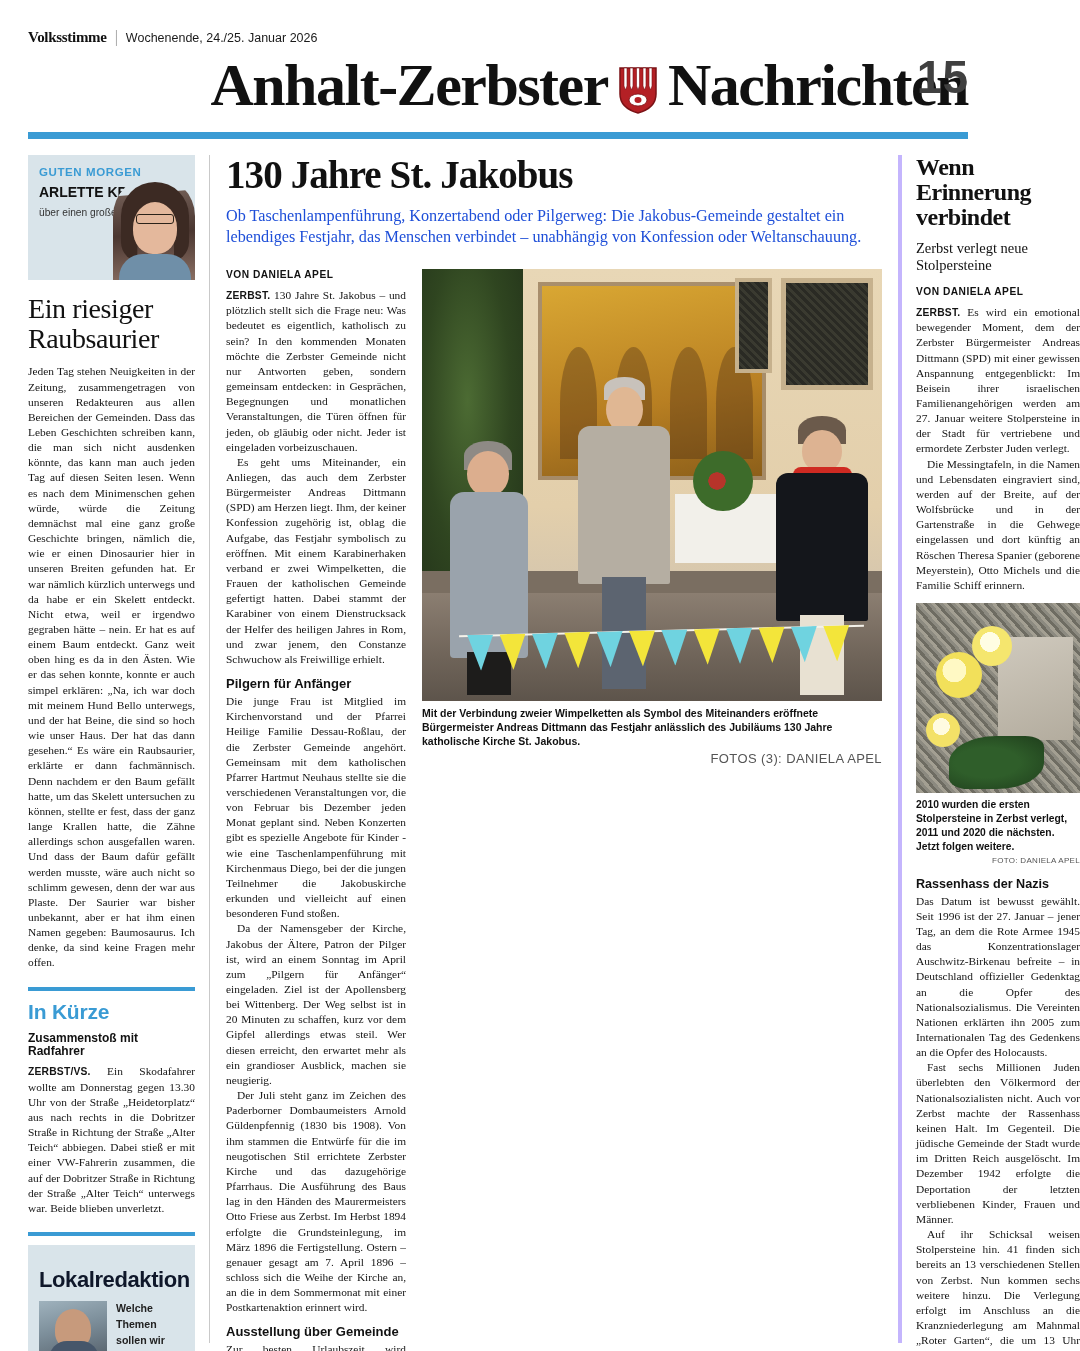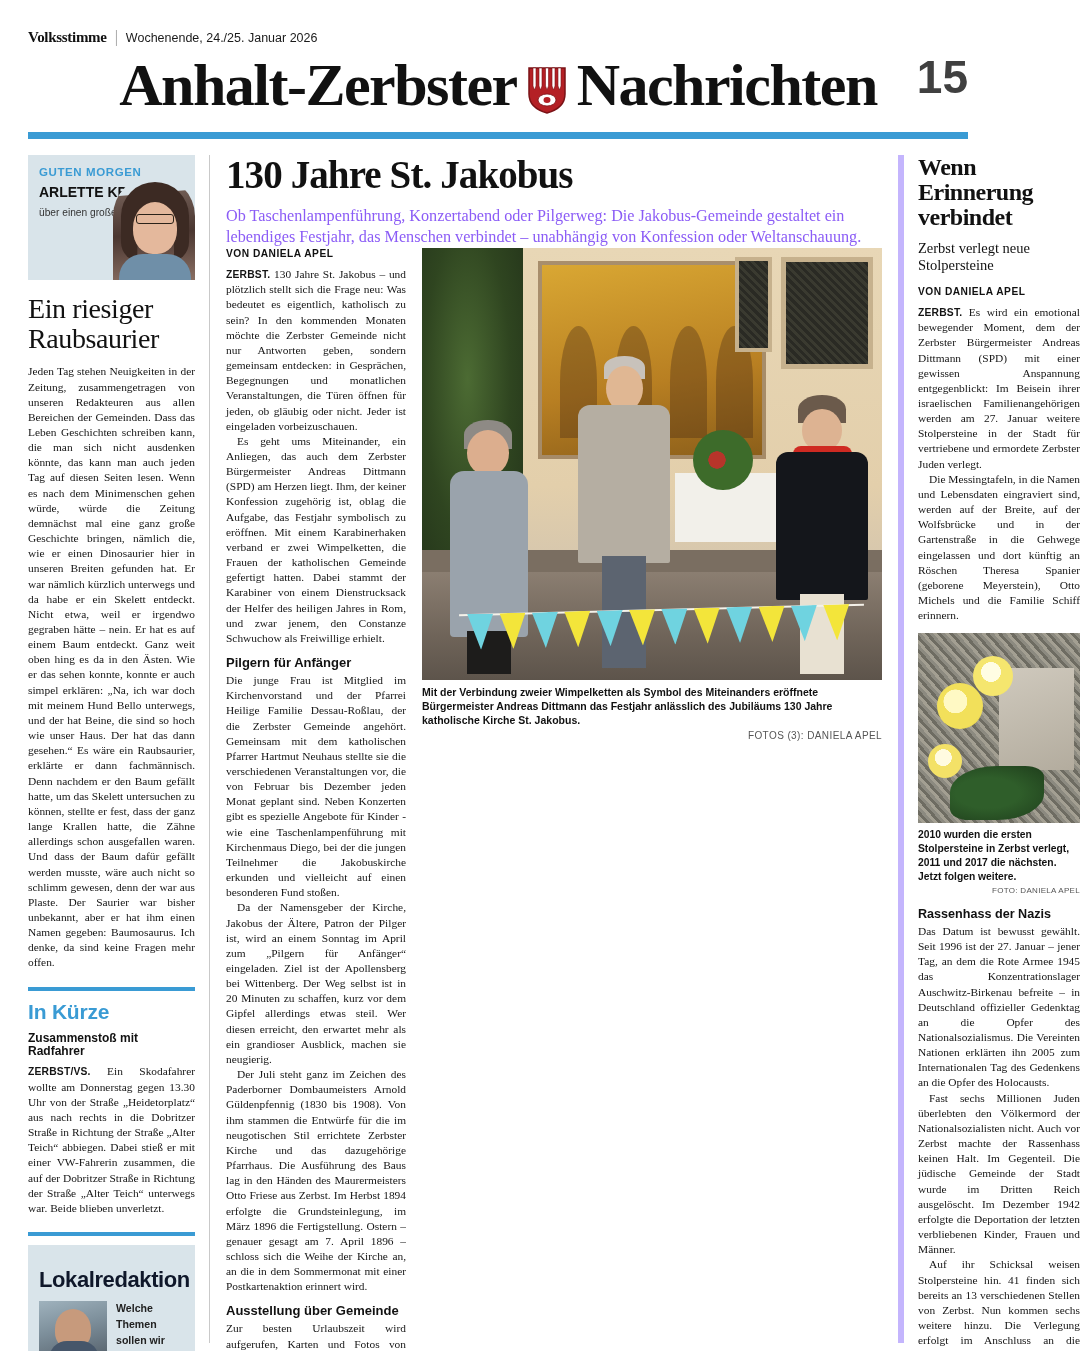--- a/index.html
+++ b/index.html
@@ -20,21 +20,21 @@
     padding-top:28px; font-size:13px;
   }
   .vs-logo {
     font-family:"Liberation Serif", serif;
     font-weight:bold; font-size:15px; letter-spacing:-0.3px;
   }
   .vs-sep { color:#999; font-size:16px; }
   .vs-date { font-family:"Liberation Sans", sans-serif; font-size:12.5px; color:#1a1a1a; }
 
   .masthead {
-    display:flex; align-items:center; justify-content:center;
+    display:flex; align-items:center; justify-content:flex-end;
     margin-top:4px; position:relative; height:70px;
   }
   .mast-title {
     font-family:"Liberation Serif", serif;
     font-weight:bold;
     font-size:60px;
     letter-spacing:-1.5px;
     line-height:1;
     white-space:nowrap;
   }
@@ -51,21 +51,21 @@
     height:7px; background:#3a9bd4; margin-top:12px; margin-bottom:0;
   }
 
   
   .content {
     display:flex; gap:0; margin-top:16px;
     height:1188px;
   }
   .col-left   { width:182px; flex:0 0 182px; padding-right:14px; border-right:1px solid #c9c9c9; }
   .col-mid    { width:688px; flex:0 0 688px; padding:0 16px; }
-  .col-right  { width:182px; flex:0 0 182px; padding-left:14px; border-left:6px solid #c4b5fd; }
+  .col-right  { width:182px; flex:0 0 182px; padding-left:14px; border-left:4px solid #c4b5fd; }
 
   
   .body-text {
     font-family:"Liberation Serif", serif;
     font-size:11.4px; line-height:1.33;
     text-align:justify;
     hyphens:auto;
     -webkit-hyphens:auto;
     color:#141414;
     margin:0;
@@ -154,39 +154,39 @@
     font-size:10.6px; line-height:1.5; color:#222;
   }
 
   
   .main-head {
     font-family:"Liberation Serif", serif; font-weight:bold;
     font-size:39px; line-height:1; margin:0 0 12px; letter-spacing:-0.9px;
   }
   .main-deck {
     font-family:"Liberation Serif", serif;
-    font-size:16.2px; line-height:1.3; margin:0 0 0; color:#8b5cf6;
+    font-size:16.2px; line-height:1.3; margin:0 0 21px; color:#1d4ed8;
   }
   .byline {
     font-family:"Liberation Sans", sans-serif; font-weight:bold;
     font-size:10.2px; letter-spacing:0.5px; margin-bottom:8px;
   }
   .mid-top { display:flex; gap:16px; }
   .mid-txtcol { width:180px; flex:0 0 180px; }
   .mid-media  { flex:1 1 auto; }
 
   .photo {
     width:100%; position:relative; overflow:hidden; background:#cdbca6;
   }
   .caption {
     font-family:"Liberation Sans", sans-serif; font-weight:bold;
     font-size:10.5px; line-height:1.35; color:#111; margin-top:5px;
   }
   .credit {
-    font-family:"Liberation Sans", sans-serif; font-size:10px;
+    font-family:"Liberation Sans", sans-serif; font-size:13px;
     color:#555; letter-spacing:0.4px; float:right; margin-top:2px;
   }
   .sub-head-serif {
     font-family:"Liberation Sans", sans-serif; font-weight:bold;
     font-size:13px; margin:9px 0 3px; color:#111;
   }
 
   
   .church-photo { height:432px; background:#e6d5b8; position:relative; }
   .cp-wall { position:absolute; inset:0; background:linear-gradient(180deg,#e8d7b6 0%,#e3cfab 55%,#d8c8ad 70%,#b9a894 100%); }
@@ -405,21 +405,21 @@
       <p class="body-text">Die Messingtafeln, in die Namen und Lebensdaten eingraviert sind, werden auf der Breite, auf der Wolfsbrücke und in der Gartenstraße in die Gehwege eingelassen und dort künftig an Röschen Theresa Spanier (geborene Meyerstein), Otto Michels und die Familie Schiff erinnern.</p>
 
       <div class="r-photo">
         <div class="rp-ground"></div>
         <div class="rp-stone"></div>
         <div class="rp-rose2"></div>
         <div class="rp-rose1"></div>
         <div class="rp-rose3"></div>
         <div class="rp-leaf"></div>
       </div>
-      <div class="r-caption">2010 wurden die ersten Stolpersteine in Zerbst verlegt, 2011 und 2017 die nächsten. Jetzt folgen weitere.</div>
+      <div class="r-caption">2010 wurden die ersten Stolpersteine in Zerbst verlegt, 2011 und 2020 die nächsten. Jetzt folgen weitere.</div>
       <div class="r-credit">FOTO: DANIELA APEL</div>
 
       <h4 class="r-sub">Rassenhass der Nazis</h4>
       <p class="body-text">Das Datum ist bewusst gewählt. Seit 1996 ist der 27. Januar – jener Tag, an dem die Rote Armee 1945 das Konzentrationslager Auschwitz-Birkenau befreite – in Deutschland offizieller Gedenktag an die Opfer des Nationalsozialismus. Die Vereinten Nationen erklärten ihn 2005 zum Internationalen Tag des Gedenkens an die Opfer des Holocausts.</p>
       <p class="body-text">Fast sechs Millionen Juden überlebten den Völkermord der Nationalsozialisten nicht. Auch vor Zerbst machte der Rassenhass keinen Halt. Im Gegenteil. Die jüdische Gemeinde der Stadt wurde im Dritten Reich ausgelöscht. Im Dezember 1942 erfolgte die Deportation der letzten verbliebenen Kinder, Frauen und Männer.</p>
       <p class="body-text">Auf ihr Schicksal weisen Stolpersteine hin. 41 finden sich bereits an 13 verschiedenen Stellen von Zerbst. Nun kommen sechs weitere hinzu. Die Verlegung erfolgt im Anschluss an die Kranzniederlegung am Mahnmal „Roter Garten“, die um 13 Uhr anlässlich des Gedenkens stattfindet. Alle Bürger sind hierzu eingeladen.</p>
     </div>
 
   </div>
 </div>

